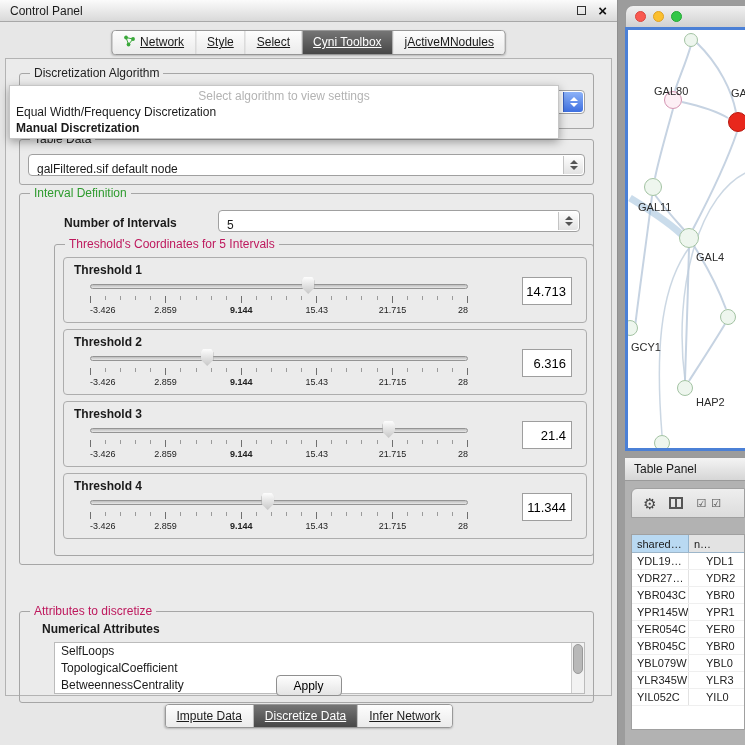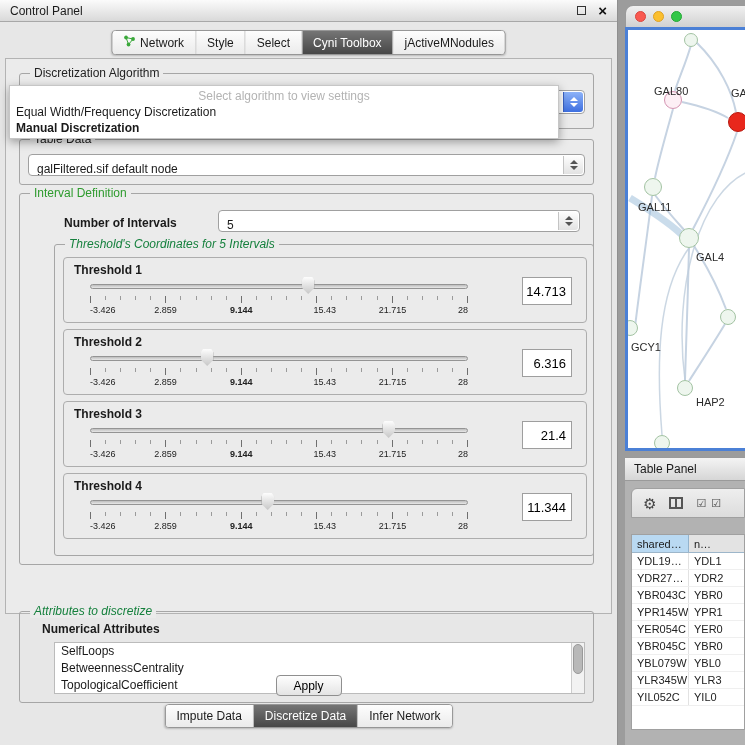--- a/index.html
+++ b/index.html
@@ -10,30 +10,30 @@
   
   .control-panel { position:absolute; left:0; top:0; width:618px; height:745px; background:#e7e7e7; border-right:1px solid #8f8f8f; }
   .cp-titlebar { position:absolute; left:0; top:0; width:100%; height:22px; background:linear-gradient(#fbfbfb,#d9d9d9); border-bottom:1px solid #a8a8a8; display:flex; align-items:center; padding:0 10px; }
   .win-icons { margin-left:auto; display:flex; align-items:center; gap:12px; }
   .float-icon { width:9px; height:9px; border:1.5px solid #333; display:inline-block; }
   .close-icon { font-size:15px; font-weight:bold; color:#111; line-height:1; }
 
   .tabbar { position:absolute; display:flex; border:1px solid #969696; border-radius:4px; overflow:hidden; background:#fafafa; box-shadow:0 1px 2px rgba(0,0,0,.2); }
   .tabbar.top { top:30px; left:50%; transform:translateX(-50%); }
   .tabbar.bottom { top:704px; left:50%; transform:translateX(-50%); }
-  .tab { padding:4px 11px; font-size:12px; background:linear-gradient(#fdfdfd,#ebebeb); border-right:1px solid #bcbcbc; display:flex; align-items:flex-end; gap:5px; white-space:nowrap; }
+  .tab { padding:4px 11px; font-size:12px; background:linear-gradient(#fdfdfd,#ebebeb); border-right:1px solid #bcbcbc; display:flex; align-items:flex-start; gap:5px; white-space:nowrap;text-decoration:underline; }
   .tab:last-child { border-right:none; }
   .tab.selected { background:linear-gradient(#757575,#474747); color:#fff; }
 
-  .panel-body { position:absolute; left:5px; top:58px; width:607px; height:556px; background:#ebebeb; border:1px solid #b3b3b3; }
+  .panel-body { position:absolute; left:5px; top:58px; width:607px; height:638px; background:#ebebeb; border:1px solid #b3b3b3; }
 
   .group { position:absolute; border:1px solid #a6a6a6; border-radius:3px; }
   .group-title { position:absolute; top:-8px; left:10px; background:#ebebeb; padding:0 4px; font-size:12px; color:#222; }
   .group-title.green { color:#2e9b2e; }
-  .group-title.blue { color:#15803d;font-style:italic; }
+  .group-title.blue { color:#be185d; }
 
   .combo { position:absolute; background:#fff; border:1px solid #a0a0a0; border-radius:4px; display:flex; align-items:center; padding:8px 26px 0 8px; font-size:12px; overflow:hidden; }
   .stepper { position:absolute; right:1px; top:1px; bottom:1px; width:20px; border-left:1px solid #c4c4c4; border-radius:0 3px 3px 0; background:linear-gradient(#fdfdfd,#e2e2e2); display:flex; flex-direction:column; align-items:center; justify-content:center; gap:2px; }
   .arr-up { width:0; height:0; border-left:4px solid transparent; border-right:4px solid transparent; border-bottom:4px solid #555; }
   .arr-down { width:0; height:0; border-left:4px solid transparent; border-right:4px solid transparent; border-top:4px solid #555; }
   .stepper.blue { background:linear-gradient(#8cb2f8,#3e6fe0); border-left-color:#3a62c4; }
   .stepper.blue .arr-up { border-bottom-color:#fff; }
   .stepper.blue .arr-down { border-top-color:#fff; }
 
   #algo-group { left:13px; top:14px; width:575px; height:56px; }
@@ -57,21 +57,21 @@
   .tb0{top:12px}.tb1{top:84px}.tb2{top:156px}.tb3{top:228px}
   .t-label { position:absolute; left:10px; top:5px; font-weight:bold; font-size:12px; }
   .slider-area { position:absolute; left:26px; width:378px; top:18px; height:46px; }
   .groove { position:absolute; left:0; right:0; top:8px; height:5px; background:linear-gradient(#bdbdbd,#e8e8e8); border:1px solid #949494; border-radius:3px; }
   .thumb { position:absolute; top:1px; width:13px; height:17px; transform:translateX(-50%); background:linear-gradient(#fdfdfd,#c7c7c7); clip-path:polygon(18% 0,82% 0,100% 22%,100% 62%,50% 100%,0 62%,0 22%); filter:drop-shadow(0 0 1px rgba(0,0,0,.65)); z-index:2; }
   .ticks-minor { position:absolute; left:0; right:0; top:20px; height:4px; background-image:repeating-linear-gradient(to right,#9a9a9a 0 1px,transparent 1px calc(100%/25)); border-right:1px solid #9a9a9a; }
   .ticks-major { position:absolute; left:0; right:0; top:20px; height:7px; background-image:repeating-linear-gradient(to right,#6f6f6f 0 1px,transparent 1px 20%); border-right:1px solid #6f6f6f; }
   .scale { position:absolute; left:0; right:0; top:29px; height:11px; font-size:9px; color:#222; }
   .scale span { position:absolute; transform:translateX(-50%); white-space:nowrap; }
   .scale .p0 { left:0; transform:none; }
-  .scale .p1 { left:20%; } .scale .p2 { left:40%;font-weight:bold; } .scale .p3 { left:60%;margin-left:8px; } .scale .p4 { left:80%; }
+  .scale .p1 { left:20%; } .scale .p2 { left:40%;font-weight:bold; } .scale .p3 { left:60%; } .scale .p4 { left:80%; }
   .scale .p5 { left:auto; right:0; transform:none; }
   .value-box { position:absolute; right:14px; top:19px; width:50px; height:28px; border:1px solid #9e9e9e; background:#fff; font-size:13px; text-align:right; padding-right:5px; font-family:"Liberation Sans", sans-serif; }
 
   #attr-group { left:13px; top:552px; width:575px; height:92px; }
   #attr-subtitle { position:absolute; left:22px; top:10px; font-weight:bold; }
   #attr-list { position:absolute; left:34px; right:8px; top:30px; height:52px; background:#fff; border:1px solid #bbb; overflow:hidden; }
   .attr-item { font-size:12px; line-height:17px; padding-left:6px; white-space:nowrap; }
   #attr-scroll { position:absolute; right:0; top:0; bottom:0; width:13px; background:#f2f2f2; border-left:1px solid #ccc; }
   #attr-thumb { position:absolute; left:1px; right:1px; top:1px; height:30px; background:#b8b8b8; border:1px solid #999; border-radius:5px; }
 
@@ -99,21 +99,21 @@
   .table-toolbar { position:absolute; left:631px; top:488px; width:114px; height:30px; background:linear-gradient(#eeeeee,#dcdcdc); border:1px solid #a0a0a0; border-radius:6px 0 0 0; display:flex; align-items:center; gap:13px; padding:0 11px; }
   .gear-icon { font-size:15px; color:#444; line-height:1; }
   .cols-icon { width:14px; height:12px; border:2px solid #555; position:relative; display:inline-block; }
   .cols-icon::after { content:''; position:absolute; left:50%; top:0; bottom:0; width:2px; margin-left:-1px; background:#555; }
   .check-icons { font-size:11px; color:#444; letter-spacing:1px; }
   .data-table { position:absolute; left:631px; top:534px; width:114px; height:196px; background:#fff; border:1px solid #a0a0a0; overflow:hidden; }
   .thead { display:flex; height:18px; border-bottom:1px solid #9db6ca; }
   .th { font-size:11px; line-height:18px; padding-left:5px; overflow:hidden; white-space:nowrap; }
   .th.c1 { width:57px; background:#b9d9f2; border-right:1px solid #93b3cd; }
   .th.c2 { flex:1; background:#e3e3e3; }
-  .trow { display:flex; height:17px; border-bottom:1px solid #efefef; }
+  .trow { display:flex; height:17px; border-bottom:1px solid #efefef;gap:12px; }
   .td { font-size:11px; line-height:17px; padding-left:5px; overflow:hidden; white-space:nowrap; color:#222; }
   .td.c1 { width:57px; border-right:1px solid #e2e2e2; }
   .td.c2 { flex:1; }
 </style>
 </head>
 <body>
 
 <div class="screen">
 
   <div class="control-panel">
@@ -270,22 +270,22 @@
             <input class="value-box" value="11.344" style="">
           </div>
         </div>
       </div>
 
       <div class="group" id="attr-group">
         <span class="group-title blue">Attributes to discretize</span>
         <span id="attr-subtitle">Numerical Attributes</span>
         <div id="attr-list">
           <div class="attr-item">SelfLoops</div>
+          <div class="attr-item">TopologicalCoefficient</div>
           <div class="attr-item">BetweennessCentrality</div>
-          <div class="attr-item">TopologicalCoefficient</div>
           <div id="attr-scroll">
               <div id="attr-thumb"></div>
             </div>
         </div>
       </div>
 
       <button id="apply-btn">Apply</button>
     </div>
 
     <div class="tabbar bottom">

